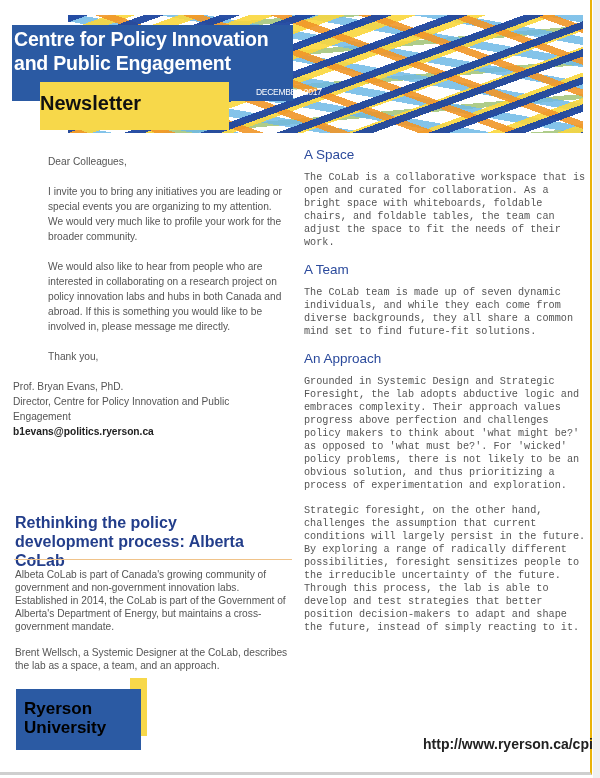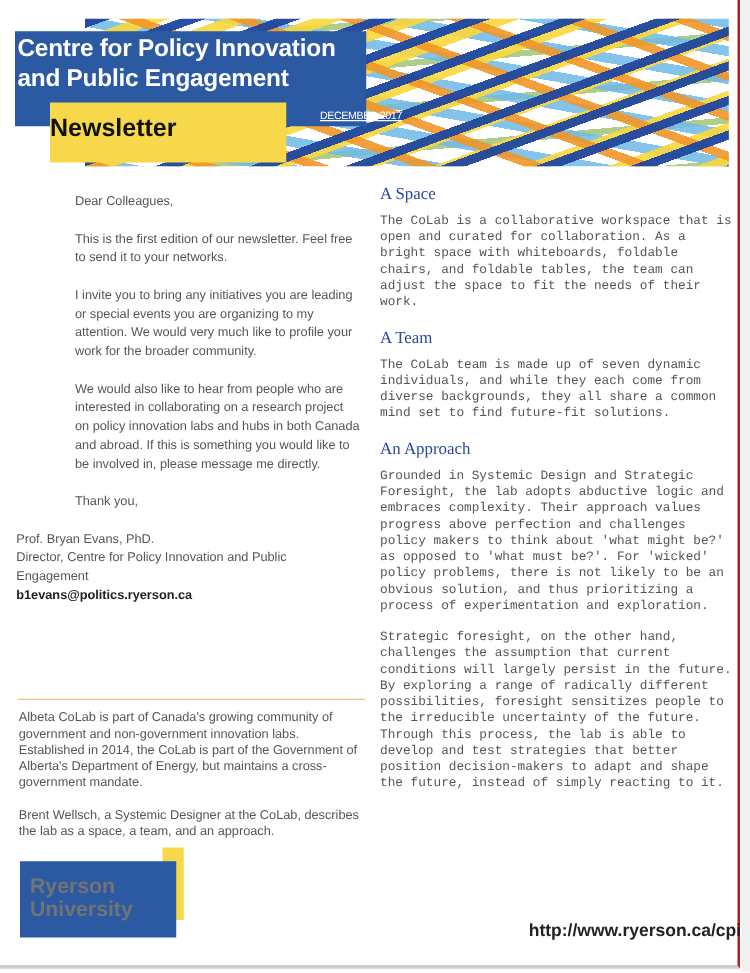--- a/index.html
+++ b/index.html
@@ -1,77 +1,77 @@
 <!DOCTYPE html>
 <html><head>
 <meta charset="utf-8">
 <style>
   html, body { margin:0; padding:0; }
   body { width:600px; height:778px; background:#ffffff; position:relative; overflow:hidden;
          font-family:"Liberation Sans", sans-serif; color:#555; }
   .page { position:absolute; left:0; top:0; width:590px; height:772px; background:#fff;
-          border-right:2px solid #b91c1c; border-bottom:3px solid #cfcfcf; }
+          border-right:2px solid #eab308; border-bottom:3px solid #cfcfcf; }
   .outer-gray { position:absolute; left:593px; top:0; width:7px; height:778px; background:#f0f0f0; }
   .banner { position:absolute; left:68px; top:15px; width:515px; height:118px; overflow:hidden;
             background:
               repeating-linear-gradient(160deg, rgba(30,70,160,0.95) 0 7px, transparent 7px 26px),
               repeating-linear-gradient(20deg, rgba(240,150,40,0.9) 0 7px, transparent 7px 30px),
               repeating-linear-gradient(-20deg, rgba(250,215,60,0.9) 0 9px, transparent 9px 24px),
               repeating-linear-gradient(10deg, rgba(110,185,230,0.85) 0 8px, transparent 8px 22px),
               repeating-linear-gradient(-5deg, rgba(120,170,60,0.6) 0 5px, transparent 5px 34px),
               #fff; }
   .title-box { position:absolute; left:12px; top:25px; width:281px; height:76px; background:#2b5aa3; }
   .title-text { position:absolute; left:14px; top:27px; width:290px; font-weight:bold; color:#fff;
                 font-size:19.5px; line-height:24px; letter-spacing:-0.2px; }
-  .date { position:absolute; left:256px; top:87px; color:#fff; font-size:8.5px; letter-spacing:-0.3px;text-decoration:underline; }
+  .date { position:absolute; left:256px; top:87px; color:#fff; font-size:8.5px; letter-spacing:-0.3px; }
   .news-box { position:absolute; left:40px; top:82px; width:189px; height:48px; background:#f7d84a; }
   .news-text { position:absolute; left:40px; top:92px; width:189px; text-align:left; color:#111;
                font-weight:bold; font-size:20px; }
   .col-l { position:absolute; left:13px; top:154px; width:275px; font-size:10.2px; line-height:15px; color:#555; }
-  .col-l p { margin:0 0 15px 12px;padding-left:35px; }
+  .col-l p { margin:0 0 15px 0;padding-left:35px; }
   .sig { margin:0; }
   .email { font-weight:bold; color:#222; }
   .h2 { position:absolute; left:15px; top:513px; width:260px; color:#233e8b; font-weight:bold;
         font-size:16px; line-height:19px; }
   .rule { position:absolute; left:14px; top:559px; width:278px; height:1px; background:#f0c38a; }
   .col-l2 { position:absolute; left:15px; top:568px; width:277px; font-size:10.2px; line-height:13px; color:#555; }
   .col-l2 p { margin:0 0 13px 0; }
   .logo-blue { position:absolute; left:16px; top:689px; width:125px; height:61px; background:#2b5aa3; }
   .logo-yellow { position:absolute; left:130px; top:678px; width:17px; height:58px; background:#f7d84a; }
-  .logo-text { position:absolute; left:24px; top:699px; color:#737373; font-weight:bold; font-size:17px; line-height:19px; }
+  .logo-text { position:absolute; left:24px; top:699px; color:#000000; font-weight:bold; font-size:17px; line-height:19px; }
   .col-r { position:absolute; left:304px; top:146px; width:282px; font-size:10.2px; line-height:13px; color:#555; }
-  .col-r h3 { margin:0 0 8px 0; font-weight:normal; color:#2b4a9c; font-size:13.5px; line-height:17px;font-family:Liberation Serif, serif; }
+  .col-r h3 { margin:0 0 8px 0; font-weight:normal; color:#2b4a9c; font-size:13.5px; line-height:17px; }
   .col-r p { margin:0 0 12px 0;font-family:Liberation Mono, monospace; }
   .url { position:absolute; left:423px; top:736px; font-weight:bold; color:#222; font-size:14px; }
 </style>
 </head>
 <body>
 
 <div class="page">
   <div class="banner"></div>
   <div class="title-box"></div>
   <div class="title-text">
     <div>Centre for Policy Innovation</div>
     <div>and Public Engagement</div>
   </div>
   <div class="date">DECEMBER 2017</div>
   <div class="news-box"></div>
   <div class="news-text">Newsletter</div>
 
   <div class="col-l">
     <p>Dear Colleagues,</p>
-    <p>This is the first edition of our newsletter. Feel free to send it to your networks.</p>
     <p>I invite you to bring any initiatives you are leading or special events you are organizing to my attention. We would very much like to profile your work for the broader community.</p>
     <p>We would also like to hear from people who are interested in collaborating on a research project on policy innovation labs and hubs in both Canada and abroad. If this is something you would like to be involved in, please message me directly.</p>
     <p>Thank you,</p>
     <div class="sig">Prof. Bryan Evans, PhD.</div>
     <div class="sig">Director, Centre for Policy Innovation and Public Engagement</div>
     <div class="sig email">b1evans@politics.ryerson.ca</div>
   </div>
 
+  <div class="h2">Rethinking the policy development process: Alberta CoLab</div>
   <div class="rule"></div>
   <div class="col-l2">
     <p>Albeta CoLab is part of Canada's growing community of government and non-government innovation labs. Established in 2014, the CoLab is part of the Government of Alberta's Department of Energy, but maintains a cross-government mandate.</p>
     <p>Brent Wellsch, a Systemic Designer at the CoLab, describes the lab as a space, a team, and an approach.</p>
   </div>
 
   <div class="logo-yellow"></div>
   <div class="logo-blue"></div>
   <div class="logo-text">
     <div>Ryerson</div>

